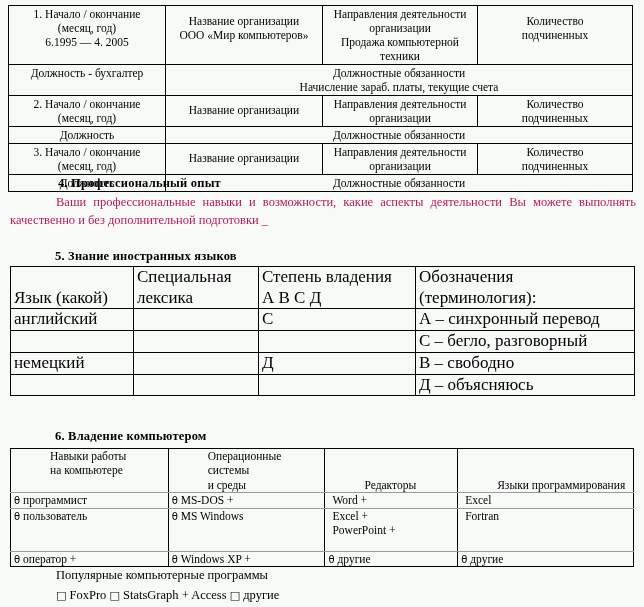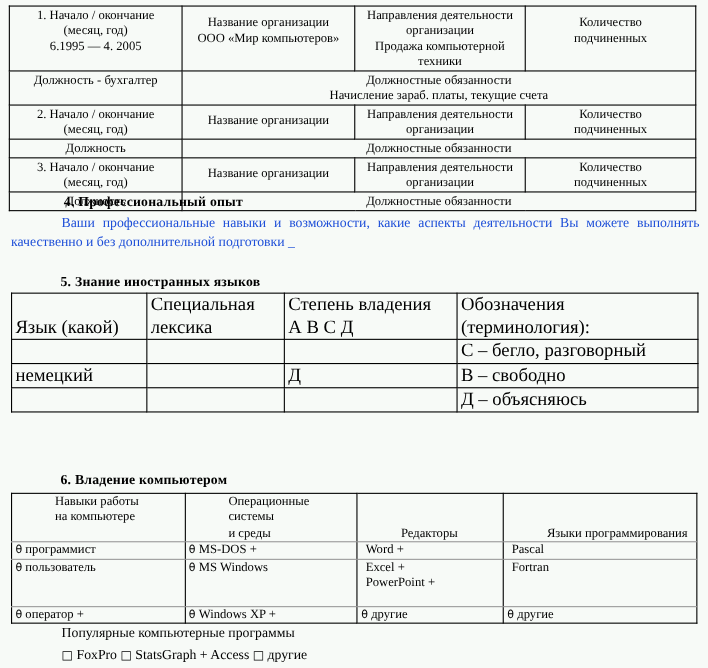--- a/index.html
+++ b/index.html
@@ -58,21 +58,21 @@
   }
   #h4 { left: 58px; top: 176px; }
   #h5 { left: 55px; top: 249px; }
   #h6 { left: 55px; top: 429px; }
 
   
   .para {
     position: absolute;
     font-size: 12.5px;
     line-height: 1.42;
-    color: #1d4ed8;
+    color: #be185d;
   }
   #p-intro {
     left: 10px;
     top: 194px;
     width: 626px;
     text-align: justify;
     text-indent: 46px;
   }
   #p-answer {
     left: 56px;
@@ -274,20 +274,26 @@
         <td class="l hdr">
           <div>Степень владения</div>
           <div>А    В    С    Д</div>
         </td>
         <td class="l hdr">
           <div>Обозначения</div>
           <div>(терминология):</div>
         </td>
       </tr>
       <tr>
+        <td class="l">английский</td>
+        <td class="l"></td>
+        <td class="l">С</td>
+        <td class="l">А – синхронный перевод</td>
+      </tr>
+      <tr>
         <td class="l"></td>
         <td class="l"></td>
         <td class="l"></td>
         <td class="l">С – бегло, разговорный</td>
       </tr>
       <tr>
         <td class="l">немецкий</td>
         <td class="l"></td>
         <td class="l">Д</td>
         <td class="l">В – свободно</td>
@@ -330,21 +336,21 @@
           <span>программист</span>
         </td>
         <td class="l r1">
           <span class="bullet">θ</span>
           <span>MS-DOS +</span>
         </td>
         <td class="l r1" style="padding-left:7px">
           <span>Word +</span>
         </td>
         <td class="l r1" style="padding-left:7px">
-          <span>Pascal</span>
+          <span>Excel</span>
         </td>
       </tr>
 
       <tr>
         <td class="l r2">
           <span class="bullet">θ</span>
           <span>пользователь</span>
         </td>
         <td class="l r2">
           <span class="bullet">θ</span>

